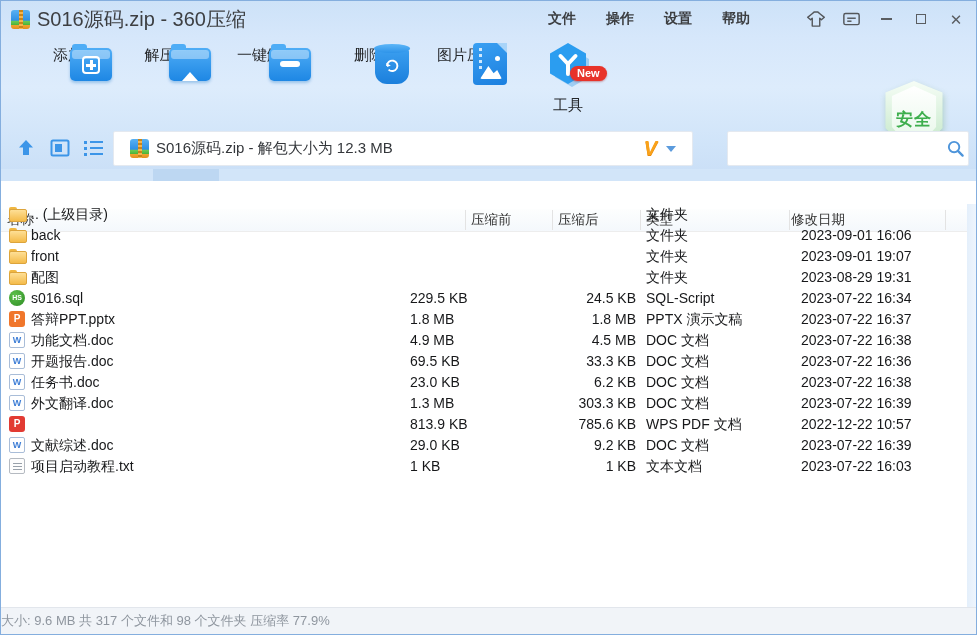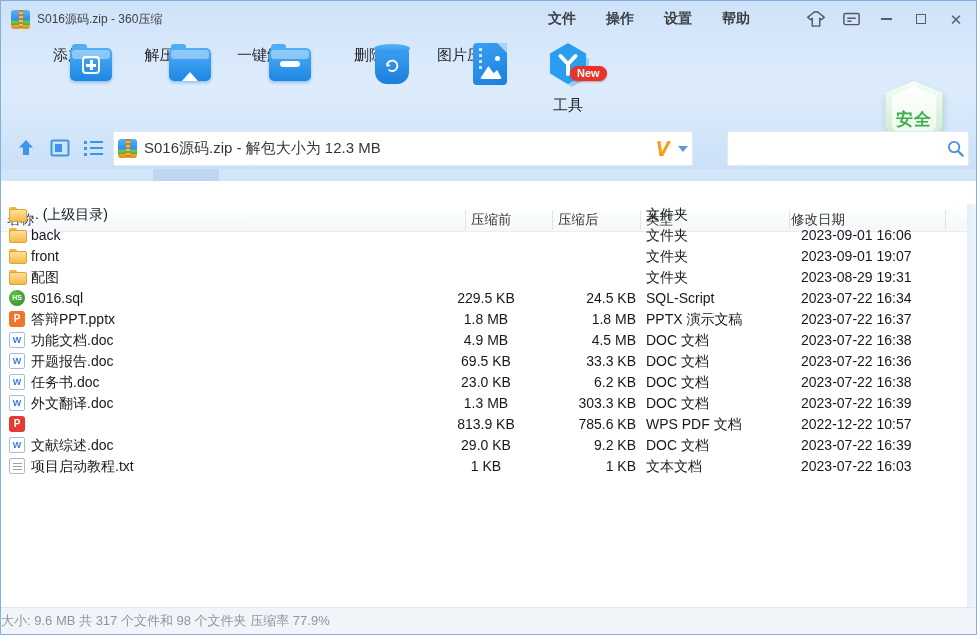--- a/index.html
+++ b/index.html
@@ -8,21 +8,21 @@
   .window { position:relative; width:977px; height:635px; background:#fff;
             border:1px solid #84aede; overflow:hidden; }
 
   
   .chrome { position:absolute; left:0; top:0; right:0; height:180px;
             background:linear-gradient(180deg,#cde2f8 0%,#d6e7fb 20%,#ddecfc 48%,#d0e4f9 80%,#c9def6 100%); }
 
   
   .titlebar { position:absolute; left:0; top:0; right:0; height:36px; }
   .title-group { position:absolute; left:10px; top:0; height:36px; display:flex; align-items:center; gap:7px; }
-  .title-text { font-size:12px; color:#3d3f42; }
+  .title-text { font-size:20px; color:#3d3f42; }
   .zip-ico { width:19px; height:19px; position:relative; border-radius:3px; overflow:hidden;
              background:linear-gradient(180deg,#59b1f2 0%,#2e8fe4 55%,#6fcf58 56%,#4cb33a 78%,#f0a430 79%,#e18f1f 100%); }
   .zip-ico::after { content:''; position:absolute; left:8px; top:0; width:4px; height:19px;
              background:repeating-linear-gradient(180deg,#c8851a 0 2px,#f6b54d 2px 4px); }
   .menus { position:absolute; left:532px; top:0; height:36px; display:flex; align-items:center;font-weight:bold; }
   .menu-item { padding:0 15px; font-size:14px; color:#3d3f42; cursor:default; }
   .title-icons { position:absolute; right:6px; top:0; height:36px; display:flex; align-items:center; gap:7px; }
   .ticon { width:28px; height:26px; display:flex; align-items:center; justify-content:center; }
   .wbtn { width:28px; height:26px; display:flex; align-items:center; justify-content:center; }
   .glyph-min { width:11px; height:0; border-top:2px solid #5a5d61; }
@@ -77,21 +77,21 @@
             background:linear-gradient(180deg,#f6fdf6,#d3eed6 60%,#bfe5c4); }
   .shield .hex-inner { position:absolute; inset:5px 7px;
             clip-path:polygon(50% 0,96% 15%,96% 62%,50% 100%,4% 62%,4% 15%);
             background:linear-gradient(180deg,#ffffff,#e4f6e6); display:flex; align-items:center; justify-content:center; }
   .shield .txt { font-size:17px; font-weight:bold; color:#3eae4d; letter-spacing:1px; }
 
   
   .addr-row { position:absolute; left:0; top:130px; right:0; height:36px; }
   .nav-ico { position:absolute; top:4px; width:26px; height:26px; display:flex; align-items:center; justify-content:center; }
   .addr-box { position:absolute; left:112px; top:0; width:580px; height:35px; background:#fff;
-              border:1px solid #e4e9f0; border-radius:2px; display:flex; align-items:center; padding:0 4px; }
+              border:1px solid #e4e9f0; border-radius:2px; display:flex; align-items:center; padding:0 16px; }
   .addr-text { font-size:15px; color:#34373b; margin-left:7px; flex:1; white-space:nowrap; overflow:hidden; }
   .vip-v { font-size:20px; font-weight:bold; color:#f9a21a; text-shadow:0 1px 0 #e8890b; font-style:italic; }
   .dd-tri { width:0; height:0; border-left:5px solid transparent; border-right:5px solid transparent;
             border-top:6px solid #5b9bdd; margin-left:9px; }
   .search-box { position:absolute; left:726px; top:0; width:242px; height:35px; background:#fff;
               border:1px solid #e4e9f0; border-radius:2px; display:flex; align-items:center; }
   .search-box input { flex:1; border:none; outline:none; height:100%; font-size:14px; padding:0 8px;
               background:transparent; font-family:inherit; }
 
   
@@ -102,21 +102,21 @@
   .list-area { position:absolute; left:0; top:180px; right:0; bottom:27px; background:#fff; overflow:hidden; }
   .lheader { position:absolute; left:0; top:0; right:0; height:23px;
              background:linear-gradient(180deg,#fdfefe,#f4f8fc); border-bottom:1px solid #ededed;margin-top:28px; }
   .hcell { position:absolute; top:0; line-height:22px; font-size:13.5px; color:#333; }
   .hdiv { position:absolute; top:1px; width:1px; height:20px; background:#e3e3e3; }
   .rows { position:absolute; left:0; top:23px; right:0; }
   .row { position:relative; height:21px; line-height:21px; font-size:14px; color:#17181a; }
   .cell { position:absolute; top:0; white-space:nowrap; }
   .c-icon { left:8px; top:2px; }
   .c-name { left:30px; }
-  .c-before { left:425px; width:120px; text-align:center; }
+  .c-before { left:409px; width:120px; text-align:left; }
   .c-after  { left:515px; width:120px; text-align:right; }
   .c-type { left:645px; }
   .c-date { left:800px; }
 
   
   .fi { position:relative; display:block; width:16px; height:16px; }
   .fi-folder { }
   .fi-folder::before { content:''; position:absolute; left:0; top:1px; width:8px; height:5px;
        border-radius:2px 2px 0 0; background:#f0b742; }
   .fi-folder::after { content:''; position:absolute; left:0; top:3px; width:16px; height:11px;

